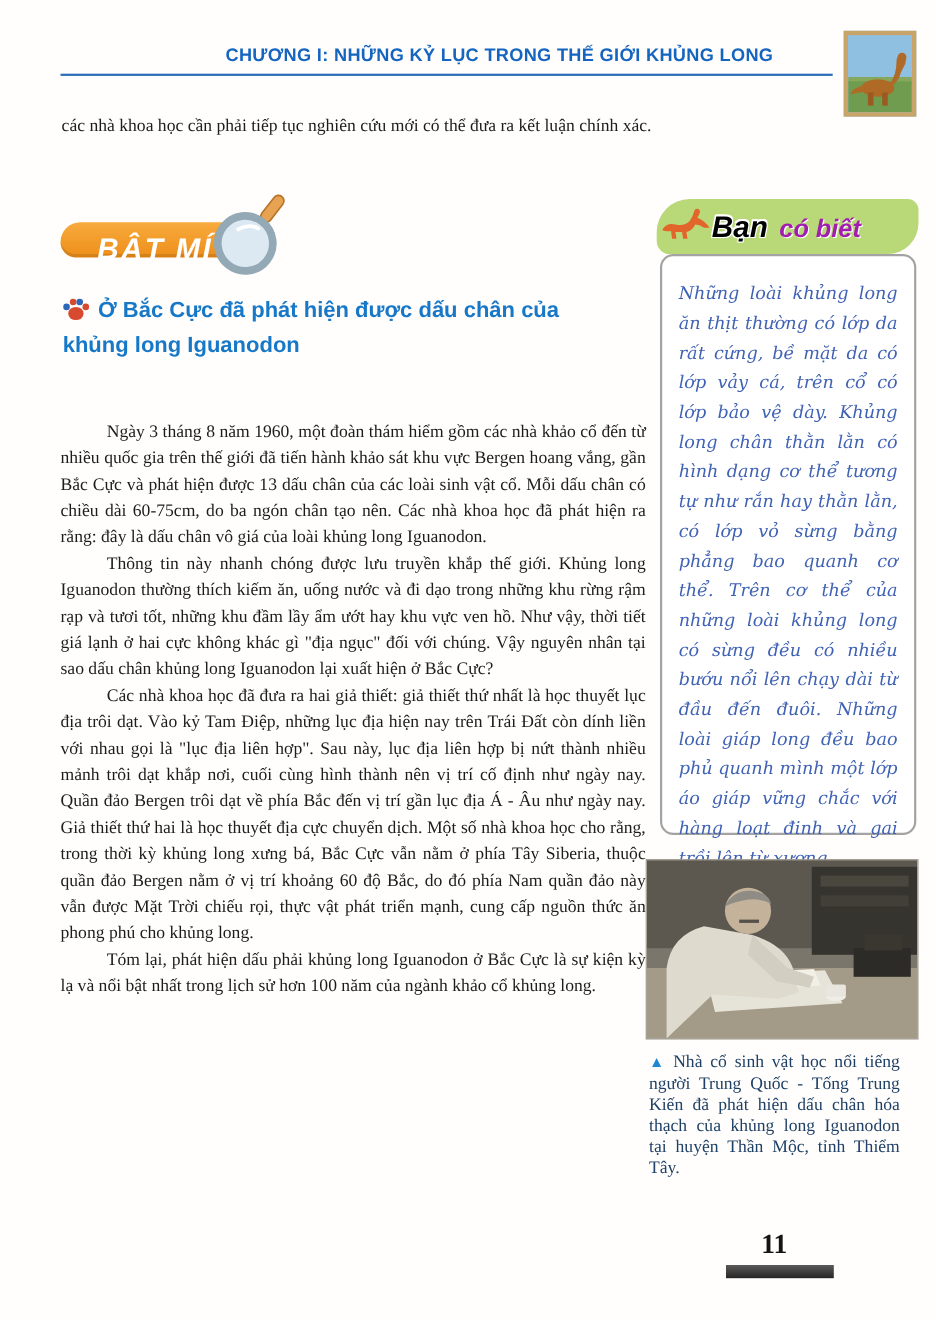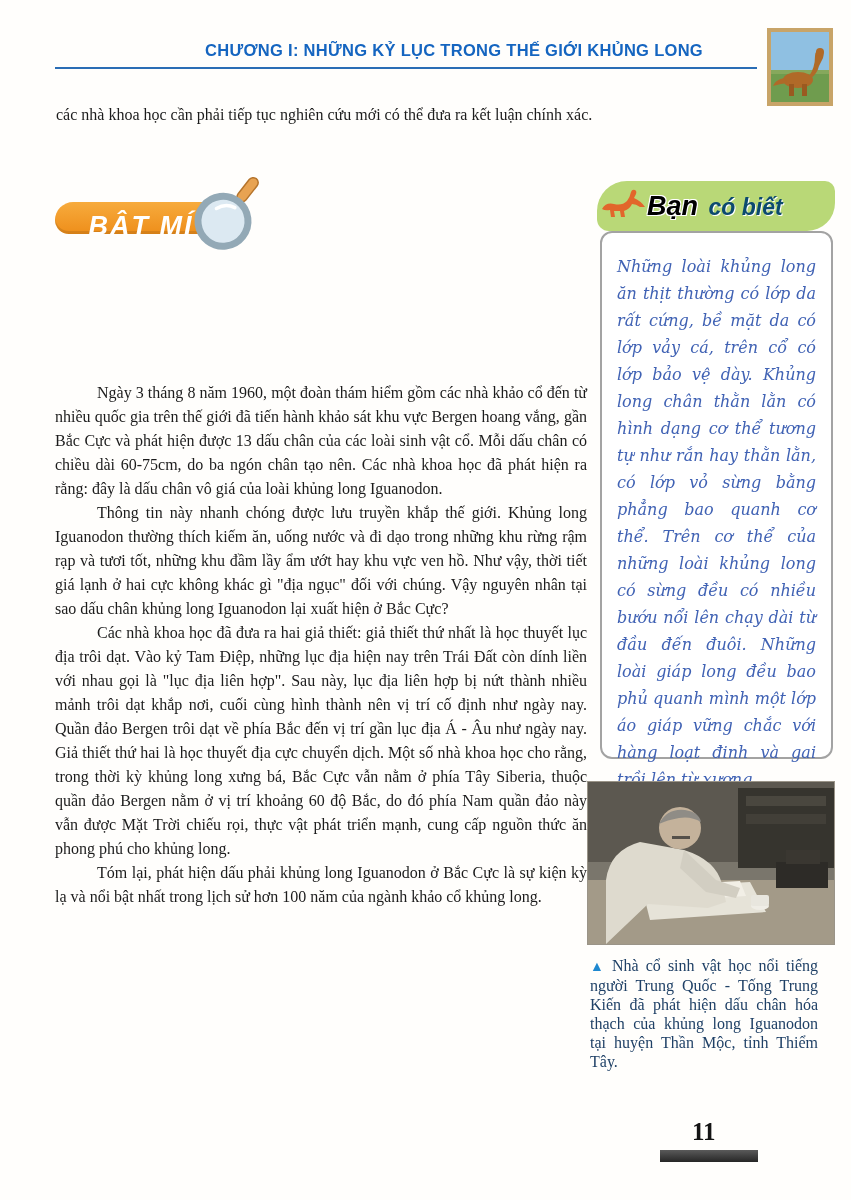--- a/index.html
+++ b/index.html
@@ -59,21 +59,21 @@
   .know-banner {
     position:absolute; top:181px; left:597px; width:238px; height:50px;
     background:#b9d877; border-radius:30px 10px 28px 12px;
     display:flex; align-items:center; padding-left:4px;
   }
   .know-title { font-family:"Liberation Sans", sans-serif; font-style:italic; font-weight:bold; white-space:nowrap; }
   .know-title .part1 {
     color:#000000; font-size:27px;
     text-shadow:1px 1px 0 #fff,-1px 1px 0 #fff,1px -1px 0 #fff,-1px -1px 0 #fff;
   }
-  .know-title .part2 { color:#0c4a6e; font-size:23px; margin-left:6px;
+  .know-title .part2 { color:#a21caf; font-size:23px; margin-left:6px;
     text-shadow:1px 1px 0 #fff; }
 
   .fact-box {
     position:absolute; top:231px; left:600px; width:233px; height:528px;
     background:#ffffff; border:2px solid #a3a3a3; border-radius:12px;
     padding:20px 15px 10px 15px;
   }
   .fact-text {
     font-family:"DejaVu Serif", serif; font-style:italic;
     font-size:16px; line-height:27px; color:#4062b4; text-align:justify;
@@ -128,20 +128,31 @@
   <div class="magnifier">
     <svg width="86" height="90" viewBox="0 0 86 90">
       <g transform="rotate(38 43 45)">
         <rect x="38" y="4" width="10" height="28" rx="5" fill="#e8a352" stroke="#b5742c" stroke-width="1.5"></rect>
         <circle cx="43" cy="58" r="25" fill="#dce9f2" stroke="#93a9b6" stroke-width="7"></circle>
         <path d="M30 52 q4 -10 14 -12" stroke="#ffffff" stroke-width="3.5" fill="none" stroke-linecap="round"></path>
       </g>
     </svg>
   </div>
 
+  <div class="section-heading">
+    <span class="paw-icon">
+      <svg width="24" height="22" viewBox="0 0 24 22">
+        <ellipse cx="12" cy="15" rx="7" ry="6" fill="#d84a2f"></ellipse>
+        <circle cx="3.5" cy="9" r="3" fill="#2e66b8"></circle>
+        <circle cx="9.5" cy="4.5" r="3" fill="#d84a2f"></circle>
+        <circle cx="15.5" cy="4.5" r="3" fill="#2e66b8"></circle>
+        <circle cx="21" cy="9" r="3" fill="#d84a2f"></circle>
+      </svg>
+    </span><span>Ở Bắc Cực đã phát hiện được dấu chân của khủng long Iguanodon</span>
+  </div>
 
   <div class="main-col">
     <p>Ngày 3 tháng 8 năm 1960, một đoàn thám hiểm gồm các nhà khảo cổ đến từ nhiều quốc gia trên thế giới đã tiến hành khảo sát khu vực Bergen hoang vắng, gần Bắc Cực và phát hiện được 13 dấu chân của các loài sinh vật cổ. Mỗi dấu chân có chiều dài 60-75cm, do ba ngón chân tạo nên. Các nhà khoa học đã phát hiện ra rằng: đây là dấu chân vô giá của loài khủng long Iguanodon.</p>
     <p>Thông tin này nhanh chóng được lưu truyền khắp thế giới. Khủng long Iguanodon thường thích kiếm ăn, uống nước và đi dạo trong những khu rừng rậm rạp và tươi tốt, những khu đầm lầy ẩm ướt hay khu vực ven hồ. Như vậy, thời tiết giá lạnh ở hai cực không khác gì "địa ngục" đối với chúng. Vậy nguyên nhân tại sao dấu chân khủng long Iguanodon lại xuất hiện ở Bắc Cực?</p>
     <p>Các nhà khoa học đã đưa ra hai giả thiết: giả thiết thứ nhất là học thuyết lục địa trôi dạt. Vào kỷ Tam Điệp, những lục địa hiện nay trên Trái Đất còn dính liền với nhau gọi là "lục địa liên hợp". Sau này, lục địa liên hợp bị nứt thành nhiều mảnh trôi dạt khắp nơi, cuối cùng hình thành nên vị trí cố định như ngày nay. Quần đảo Bergen trôi dạt về phía Bắc đến vị trí gần lục địa Á - Âu như ngày nay. Giả thiết thứ hai là học thuyết địa cực chuyển dịch. Một số nhà khoa học cho rằng, trong thời kỳ khủng long xưng bá, Bắc Cực vẫn nằm ở phía Tây Siberia, thuộc quần đảo Bergen nằm ở vị trí khoảng 60 độ Bắc, do đó phía Nam quần đảo này vẫn được Mặt Trời chiếu rọi, thực vật phát triển mạnh, cung cấp nguồn thức ăn phong phú cho khủng long.</p>
     <p>Tóm lại, phát hiện dấu phải khủng long Iguanodon ở Bắc Cực là sự kiện kỳ lạ và nổi bật nhất trong lịch sử hơn 100 năm của ngành khảo cổ khủng long.</p>
   </div>
 
   <div class="know-banner">
     <span>

